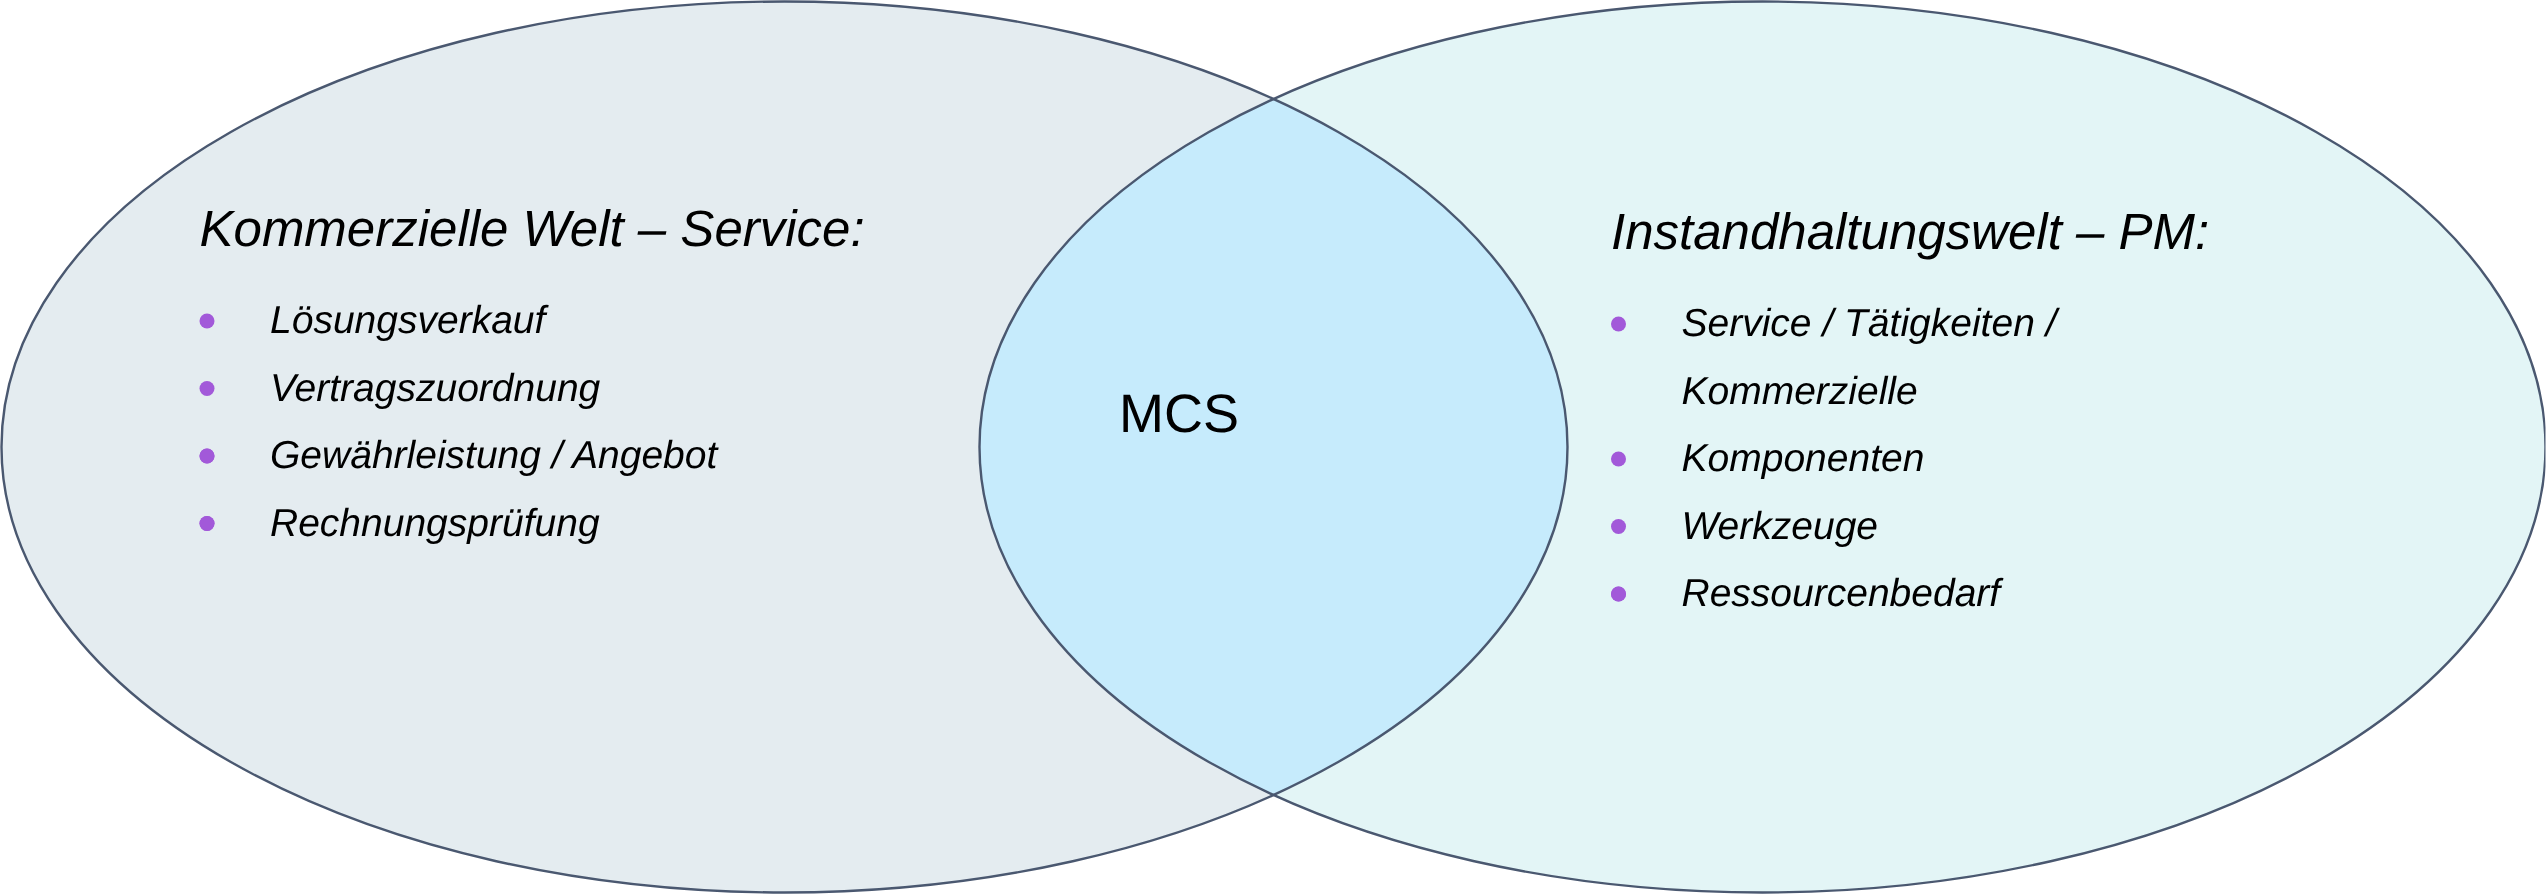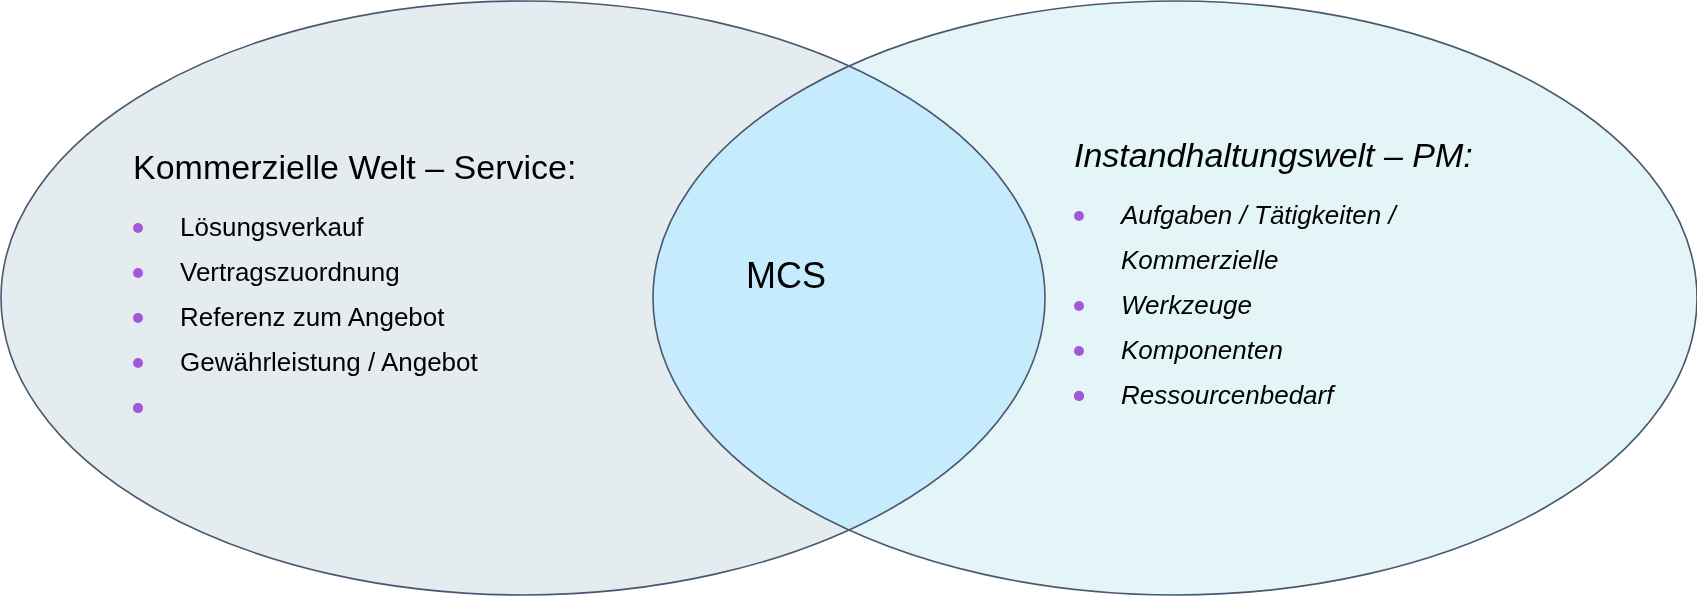--- a/index.html
+++ b/index.html
@@ -23,37 +23,37 @@
       <ellipse cx="523" cy="298" rx="522" ry="297"></ellipse>
     </clipPath>
   </defs>
   <ellipse id="ellLeft" cx="523" cy="298" rx="522" ry="297" fill="#e4ecf0"></ellipse>
   <ellipse id="ellRight" cx="1175" cy="298" rx="522" ry="297" fill="#e3f5f6"></ellipse>
   <ellipse id="ellOverlap" cx="1175" cy="298" rx="522" ry="297" clip-path="url(#clipLeft)" fill="#c6ebfc"></ellipse>
   <ellipse id="strokeLeft" cx="523" cy="298" rx="522" ry="297" fill="none" stroke="#4a5870" stroke-width="1.6"></ellipse>
   <ellipse id="strokeRight" cx="1175" cy="298" rx="522" ry="297" fill="none" stroke="#4a5870" stroke-width="1.6"></ellipse>
 </svg>
 
-<div class="block" style="left:133px; top:147px;">
+<div class="block" style="left:133px; top:133px;font-style:italic;">
   <div class="heading">Kommerzielle Welt – Service:</div>
   <ul class="items">
     <li><span class="bullet" style="background: rgb(162, 89, 217);"></span><span>Lösungsverkauf</span></li>
     <li><span class="bullet" style="background: rgb(162, 89, 217);"></span><span>Vertragszuordnung</span></li>
-    <li><span class="bullet" style="background: rgb(162, 89, 217);"></span><span>Referenz zum Angebot</span></li>
+    <li><span class="bullet" style="background: rgb(162, 89, 217);"></span></li>
     <li><span class="bullet" style="background: rgb(162, 89, 217);"></span><span>Gewährleistung / Angebot</span></li>
     <li><span class="bullet" style="background: rgb(162, 89, 217);"></span></li>
-    <li><span class="bullet" style="background: rgb(162, 89, 217);"></span></li>
+    <li><span class="bullet" style="background: rgb(162, 89, 217);"></span><span>Rechnungsprüfung</span></li>
   </ul>
 </div>
 
 <div class="center-label">MCS</div>
 
 <div class="block" style="left:1074px; top:135px;font-style:italic;">
   <div class="heading">Instandhaltungswelt – PM:</div>
   <ul class="items">
-    <li><span class="bullet" style="background: rgb(162, 89, 217);"></span><span>Aufgaben / Tätigkeiten /</span></li>
+    <li><span class="bullet" style="background: rgb(162, 89, 217);"></span><span>Service / Tätigkeiten /</span></li>
     <li><span>Kommerzielle</span></li>
+    <li><span class="bullet" style="background: rgb(162, 89, 217);"></span><span>Komponenten</span></li>
     <li><span class="bullet" style="background: rgb(162, 89, 217);"></span><span>Werkzeuge</span></li>
-    <li><span class="bullet" style="background: rgb(162, 89, 217);"></span><span>Komponenten</span></li>
     <li><span class="bullet" style="background: rgb(162, 89, 217);"></span></li>
     <li><span class="bullet" style="background: rgb(162, 89, 217);"></span><span>Ressourcenbedarf</span></li>
   </ul>
 </div>
 
 </body></html>

